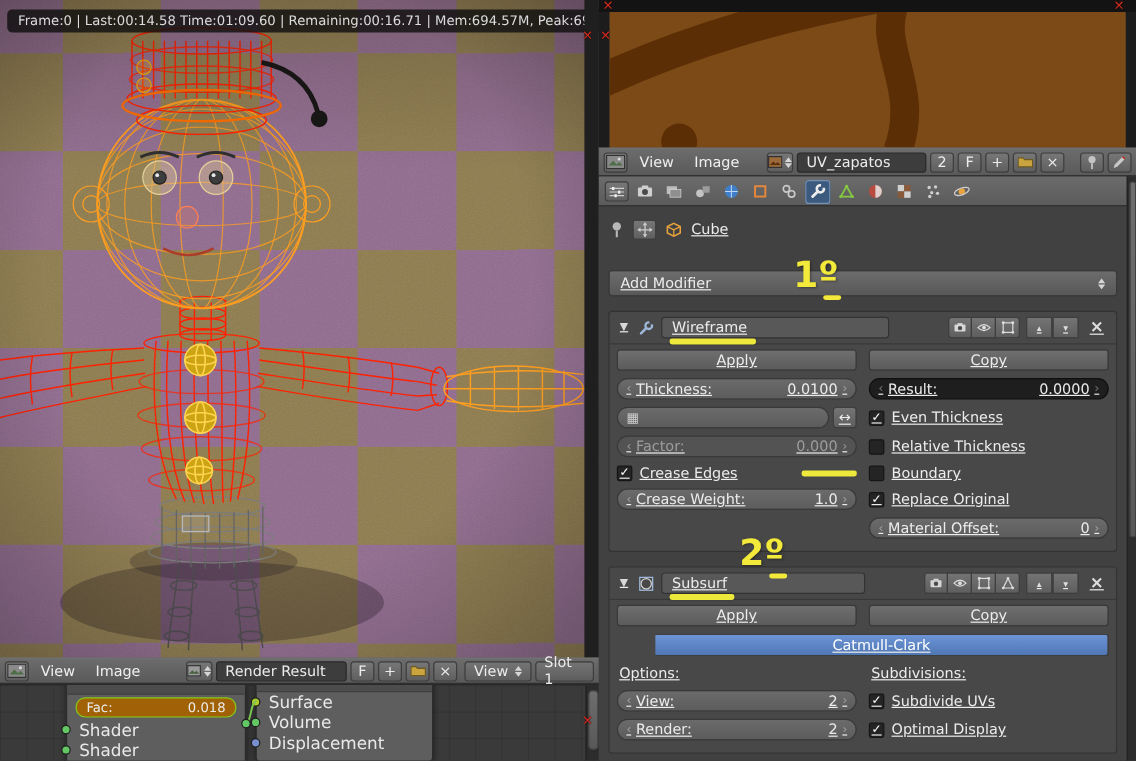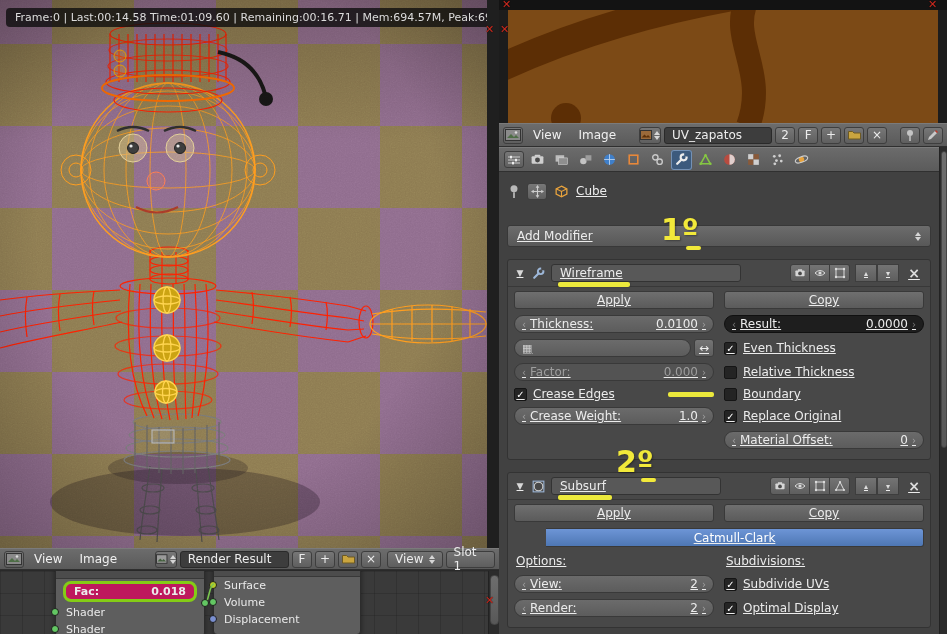--- a/index.html
+++ b/index.html
@@ -32,25 +32,25 @@
   .noise{position:absolute;inset:0;mix-blend-mode:overlay;opacity:.3;pointer-events:none;}
   .stats{position:absolute;left:6px;top:8px;height:19px;line-height:19px;padding:0 9px;
          background:rgba(14,14,14,0.8);border-radius:4px;font-size:11px;color:#dcdcdc;white-space:nowrap;}
   .vpdark{left:487px;top:0;width:12px;height:548px;background:#1f1f1f;}
   
   .nodeed{left:0;top:570px;width:499px;height:64px;background-color:#3a3a3a;border-top:1px solid #292929;overflow:hidden;
       background-image:linear-gradient(rgba(0,0,0,.13) 1px,transparent 1px),linear-gradient(90deg,rgba(0,0,0,.13) 1px,transparent 1px);
       background-size:22px 22px;}
   .node{position:absolute;background:#5e5e5e;border:1px solid #2c2c2c;border-radius:4px;box-shadow:0 1px 5px rgba(0,0,0,.45);box-sizing:border-box;}
   .node-h{height:12px;background:#4c4c4c;border-bottom:1px solid #383838;border-radius:3px 3px 0 0;}
-  .nrow{height:17px;display:flex;align-items:center;padding:0 10px;font-size:11px;position:relative;color:#e9e9e9;}
+  .nrow{height:17px;display:flex;align-items:center;padding:0 10px;font-size:14px;position:relative;color:#e9e9e9;}
   .sock{position:absolute;left:-5px;top:4px;width:8px;height:8px;border-radius:50%;border:1px solid #1e1e1e;box-sizing:border-box;}
   .sock.green{background:#63c763;}.sock.yg{background:#b6cc2a;}.sock.blu{background:#7a8fd0;}
-  .facpill{margin:2px 7px;height:15px;border-radius:8px;background:#be185d;border:3px solid #84cc16;
-           display:flex;align-items:center;padding:0 8px;font-size:11px;font-weight:bold;}
+  .facpill{margin:2px 7px;height:15px;border-radius:8px;background:#a16207;border:1px solid #84cc16;
+           display:flex;align-items:center;padding:0 8px;font-size:11px;}
   .facpill .val{margin-left:auto;}
   .sbv{background:#2c2c2c;border-left:1px solid #222;}
   .thumb{position:absolute;left:1px;right:1px;border-radius:4px;background:linear-gradient(#6e6e6e,#585858);border:1px solid #454545;}
   
   .topstrip{left:499px;top:0;width:448px;height:10px;background:#131313;}
   .uvdl{left:499px;top:10px;width:9px;height:113px;background:#1c1c1c;}
   .uvdr{left:938px;top:10px;width:9px;height:113px;background:#1c1c1c;}
   .uvview{left:508px;top:10px;width:430px;height:113px;background:#7c4a16;overflow:hidden;}
   
   .props{left:499px;top:147px;width:440px;height:500px;background:#414141;overflow:hidden;text-decoration:underline;}

